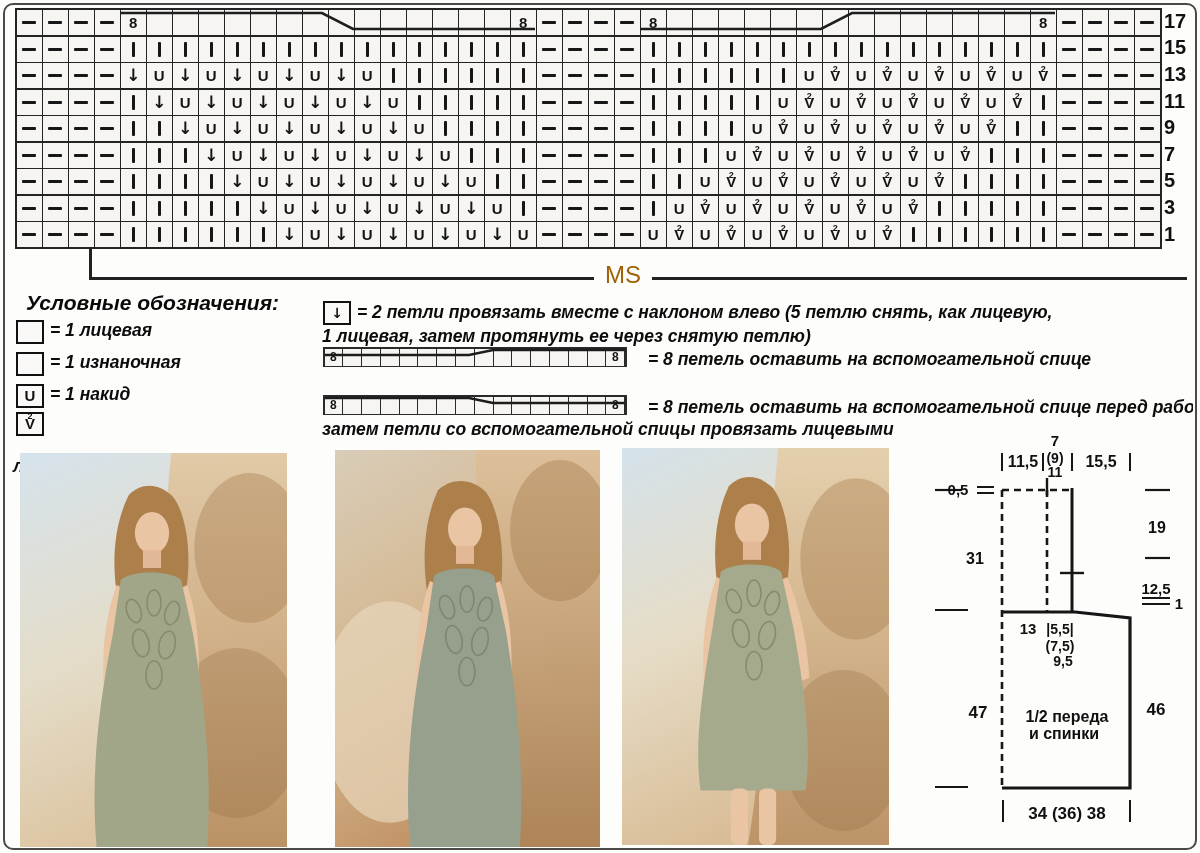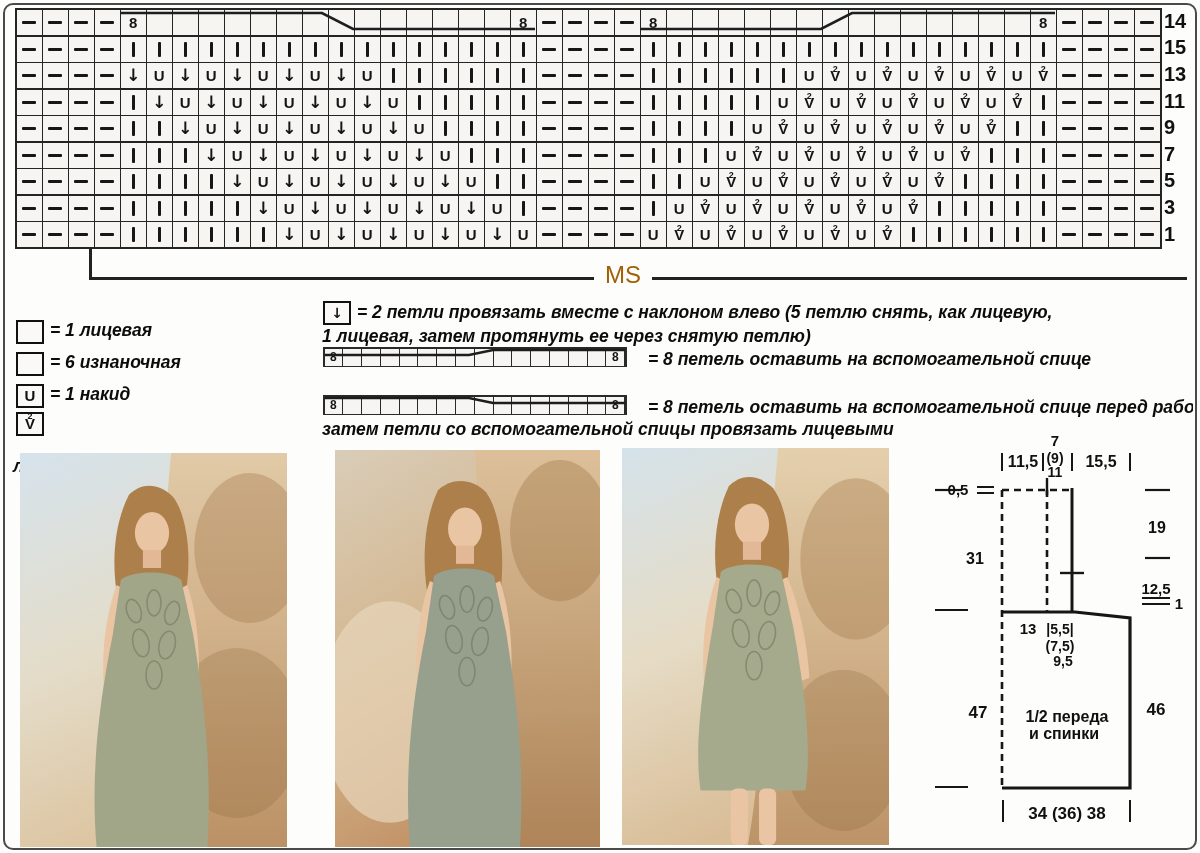--- a/index.html
+++ b/index.html
@@ -1194,46 +1194,47 @@
     </div>
 
   <svg id="cable-overlay" width="1147" height="241">
     <g stroke="#1e1e1e" stroke-width="2.6" fill="none">
       <path d="M106,5 H307 L338,21 H520"></path>
       <path d="M626,21 H806 L837,5 H1040"></path>
     </g>
   </svg>
 
   <div id="row-labels">
-      <div>14</div>
+      <div>17</div>
       <div>15</div>
       <div>13</div>
       <div>11</div>
       <div>9</div>
       <div>7</div>
       <div>5</div>
       <div>3</div>
       <div>1</div>
     </div>
 
   <div class="ms-tick"></div>
   <div class="ms-line-l"></div>
   <div class="ms-label">MS</div>
   <div class="ms-line-r"></div>
 
+  <div class="lg-title">Условные обозначения:</div>
 
   <div class="lg-box" style="left:16px;top:320px;">
       <span><span class="s-knit"></span></span>
     </div>
   <div class="lg-text" style="left:50px;top:320px;">= 1 лицевая</div>
 
   <div class="lg-box" style="left:16px;top:352px;">
       <span><span class="s-dash"></span></span>
     </div>
-  <div class="lg-text" style="left:50px;top:352px;">= 6 изнаночная</div>
+  <div class="lg-text" style="left:50px;top:352px;">= 1 изнаночная</div>
 
   <div class="lg-box" style="left:16px;top:384px;">
       <span><span class="s-u">U</span></span>
     </div>
   <div class="lg-text" style="left:50px;top:384px;">= 1 накид</div>
 
   <div class="lg-box" style="left:16px;top:412px;">
       <span><span class="s-v2">V<i>2</i></span></span>
     </div>
   <div class="lg-text" style="left:13px;top:456px;">лицевой</div>

